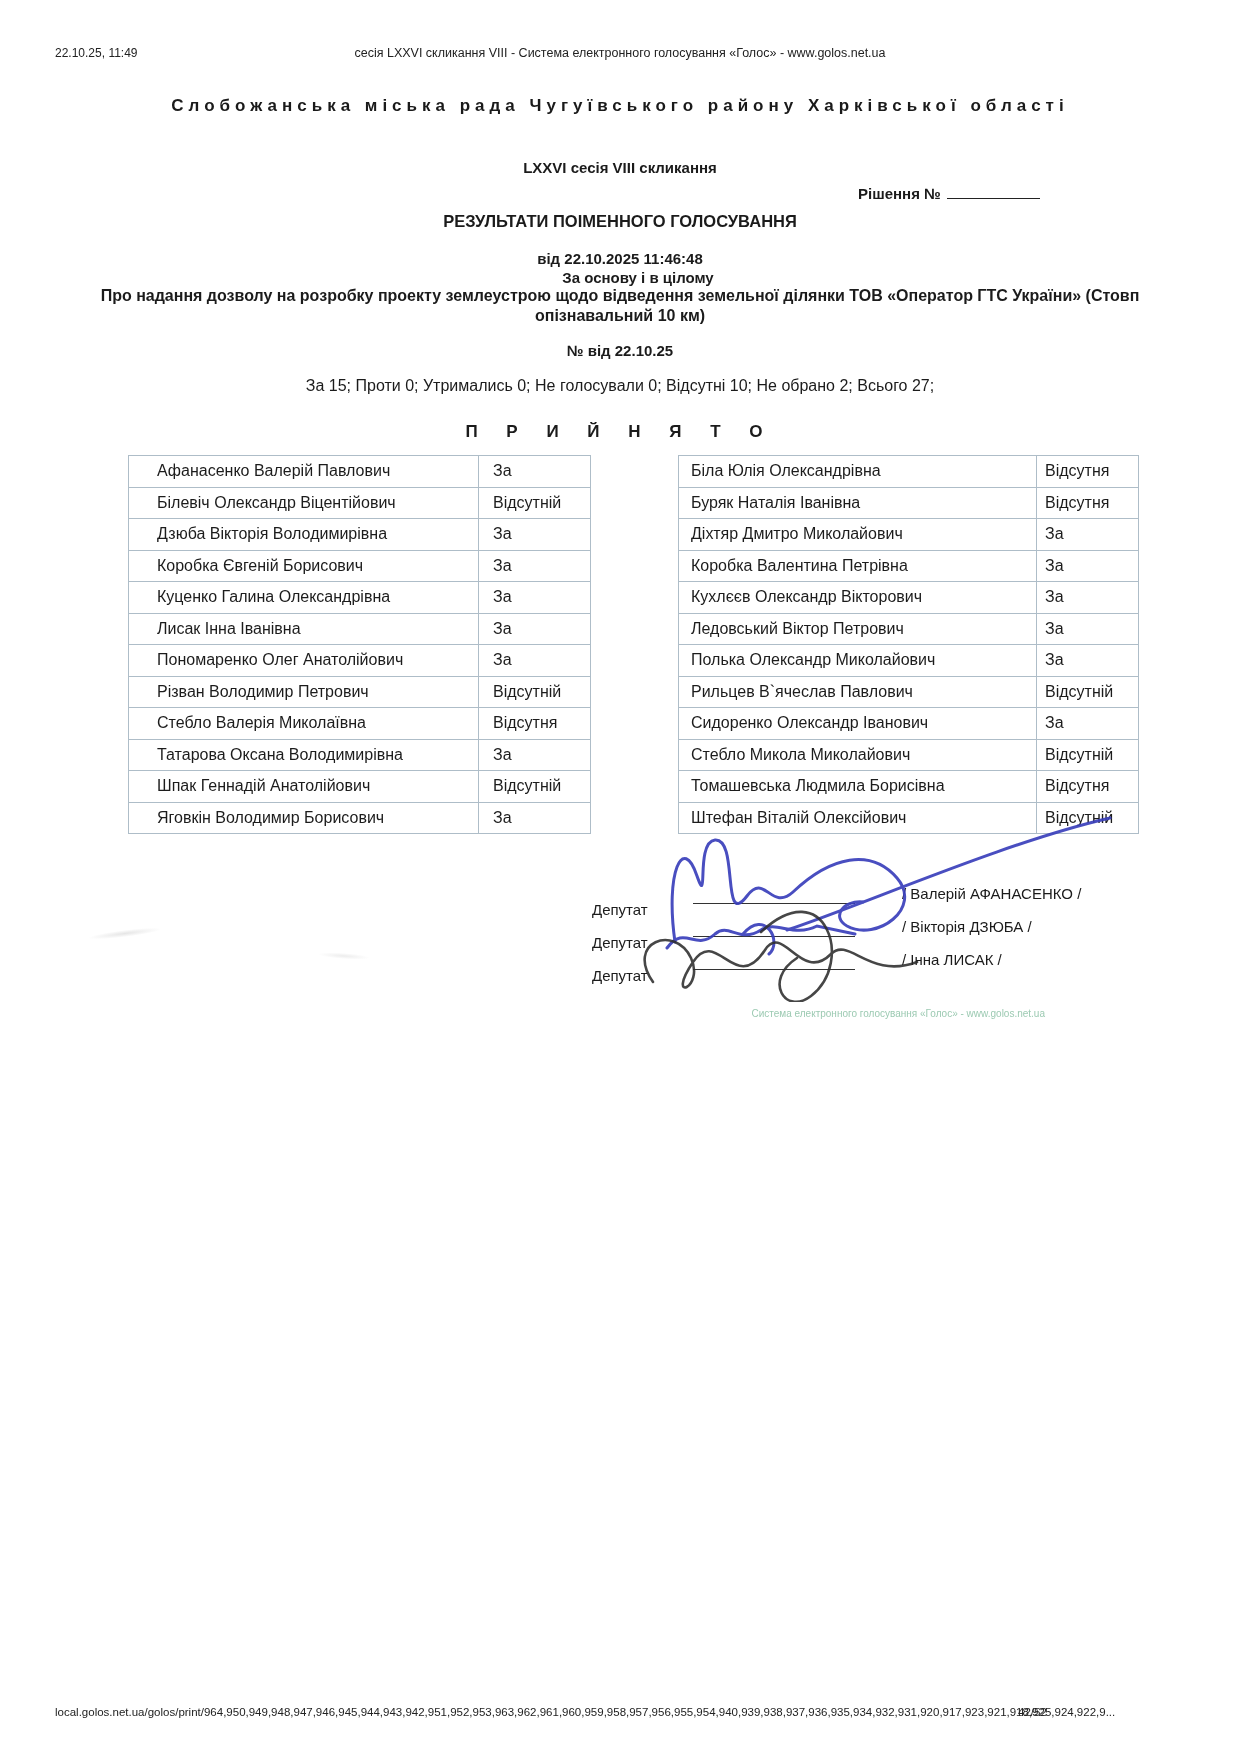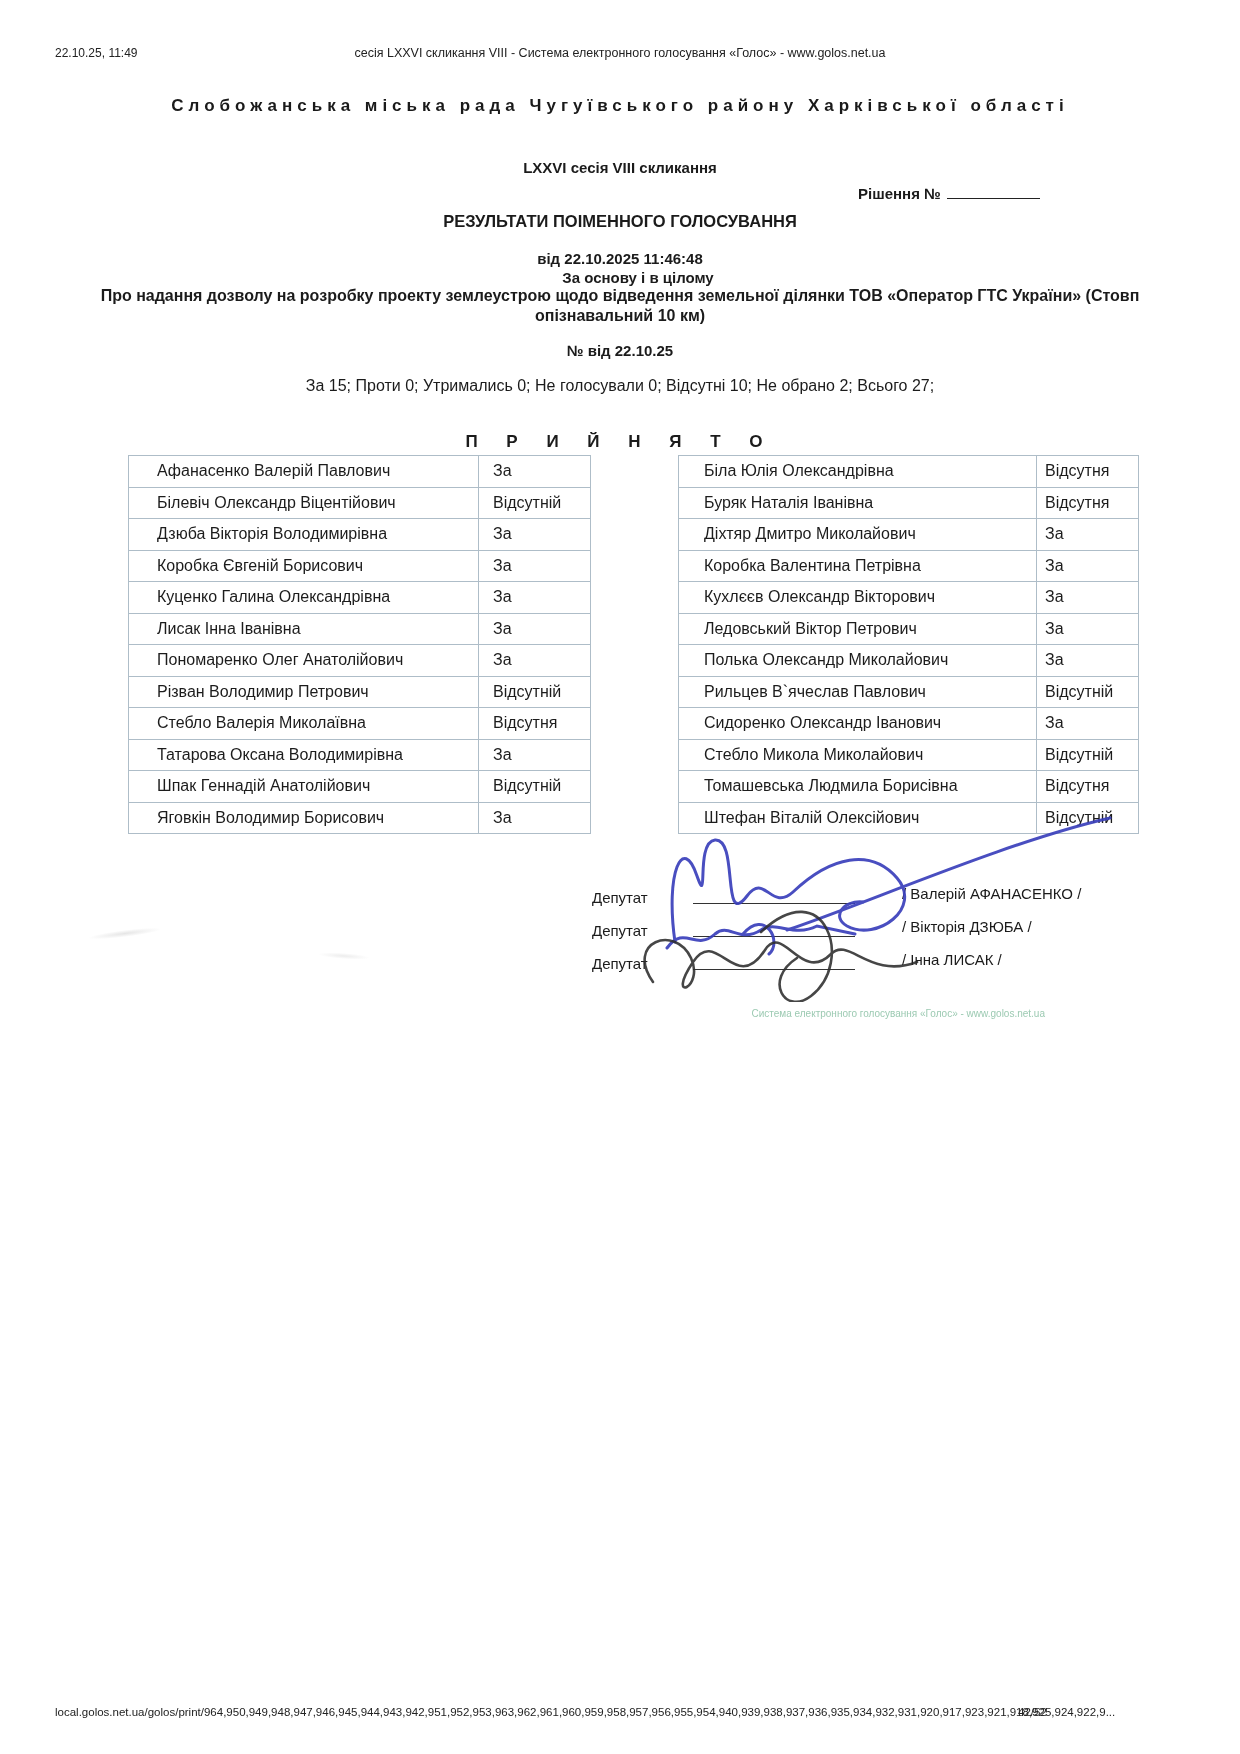--- a/index.html
+++ b/index.html
@@ -22,39 +22,39 @@
   .council-title{top:96px;font-weight:bold;font-size:17px;letter-spacing:5px;color:#1a1a1a;}
   .session-title{top:159px;font-weight:bold;font-size:15px;}
   .decision{top:184px;left:858px;font-weight:bold;font-size:15px;white-space:nowrap;}
   .decision-line{display:inline-block;width:93px;height:14px;border-bottom:1.6px solid #222;margin-left:6px;}
   .results-heading{top:212px;font-weight:bold;font-size:16.5px;}
   .vote-datetime{top:250px;font-weight:bold;font-size:15px;}
   .vote-basis{top:269px;font-weight:bold;font-size:15px;padding-left:36px;}
   .subject{top:286px;left:70px;width:1100px;text-align:center;font-weight:bold;font-size:16px;line-height:20px;}
   .subject-number{top:342px;font-weight:bold;font-size:15px;}
   .totals{top:377px;font-size:16px;}
-  .outcome{top:432px;font-weight:bold;font-size:17px;letter-spacing:12px;}
+  .outcome{top:422px;font-weight:bold;font-size:17px;letter-spacing:12px;}
 
   
   table.vtable{position:absolute;top:455px;border-collapse:collapse;table-layout:fixed;font-size:16px;}
   #table-left{left:128px;width:462px;}
   #table-right{left:678px;width:460px;}
   .vtable td{border:1px solid #aebdc8;height:30.5px;padding:0;color:#1c1c1c;overflow:hidden;white-space:nowrap;}
   #table-left td.cell-name{padding-left:28px;margin-left:16px;}
   #table-left td.cell-vote{padding-left:14px;}
-  #table-right td.cell-name{padding-left:25px;}
+  #table-right td.cell-name{padding-left:12px;}
   #table-right td.cell-vote{padding-left:8px;}
 
   
   .sig-rows{position:absolute;left:0;top:0;width:100%;height:100%;}
   .sig-row{position:absolute;left:0;width:100%;height:22px;font-size:15px;}
   .sig-rows div.sig-row:nth-of-type(1){top:885px;}
   .sig-rows div.sig-row:nth-of-type(2){top:918px;}
   .sig-rows div.sig-row:nth-of-type(3){top:951px;}
-  .sig-role{position:absolute;left:592px;top:4px;}
+  .sig-role{position:absolute;left:592px;top:16px;}
   .sig-line{position:absolute;left:693px;width:162px;top:18px;border-top:1.4px solid #333;}
   .sig-name{position:absolute;left:902px;top:0;white-space:nowrap;}
   .sig-ink{left:525px;top:812px;width:610px;height:190px;pointer-events:none;}
 
   
   .watermark{top:1008px;left:0;width:1045px;text-align:right;font-size:10px;color:#9ccab2;}
   .footer-url{top:1706px;left:55px;font-size:11.5px;color:#222;white-space:nowrap;}
   .footer-page{top:1706px;left:1018px;font-size:11.5px;color:#222;}
 
   

